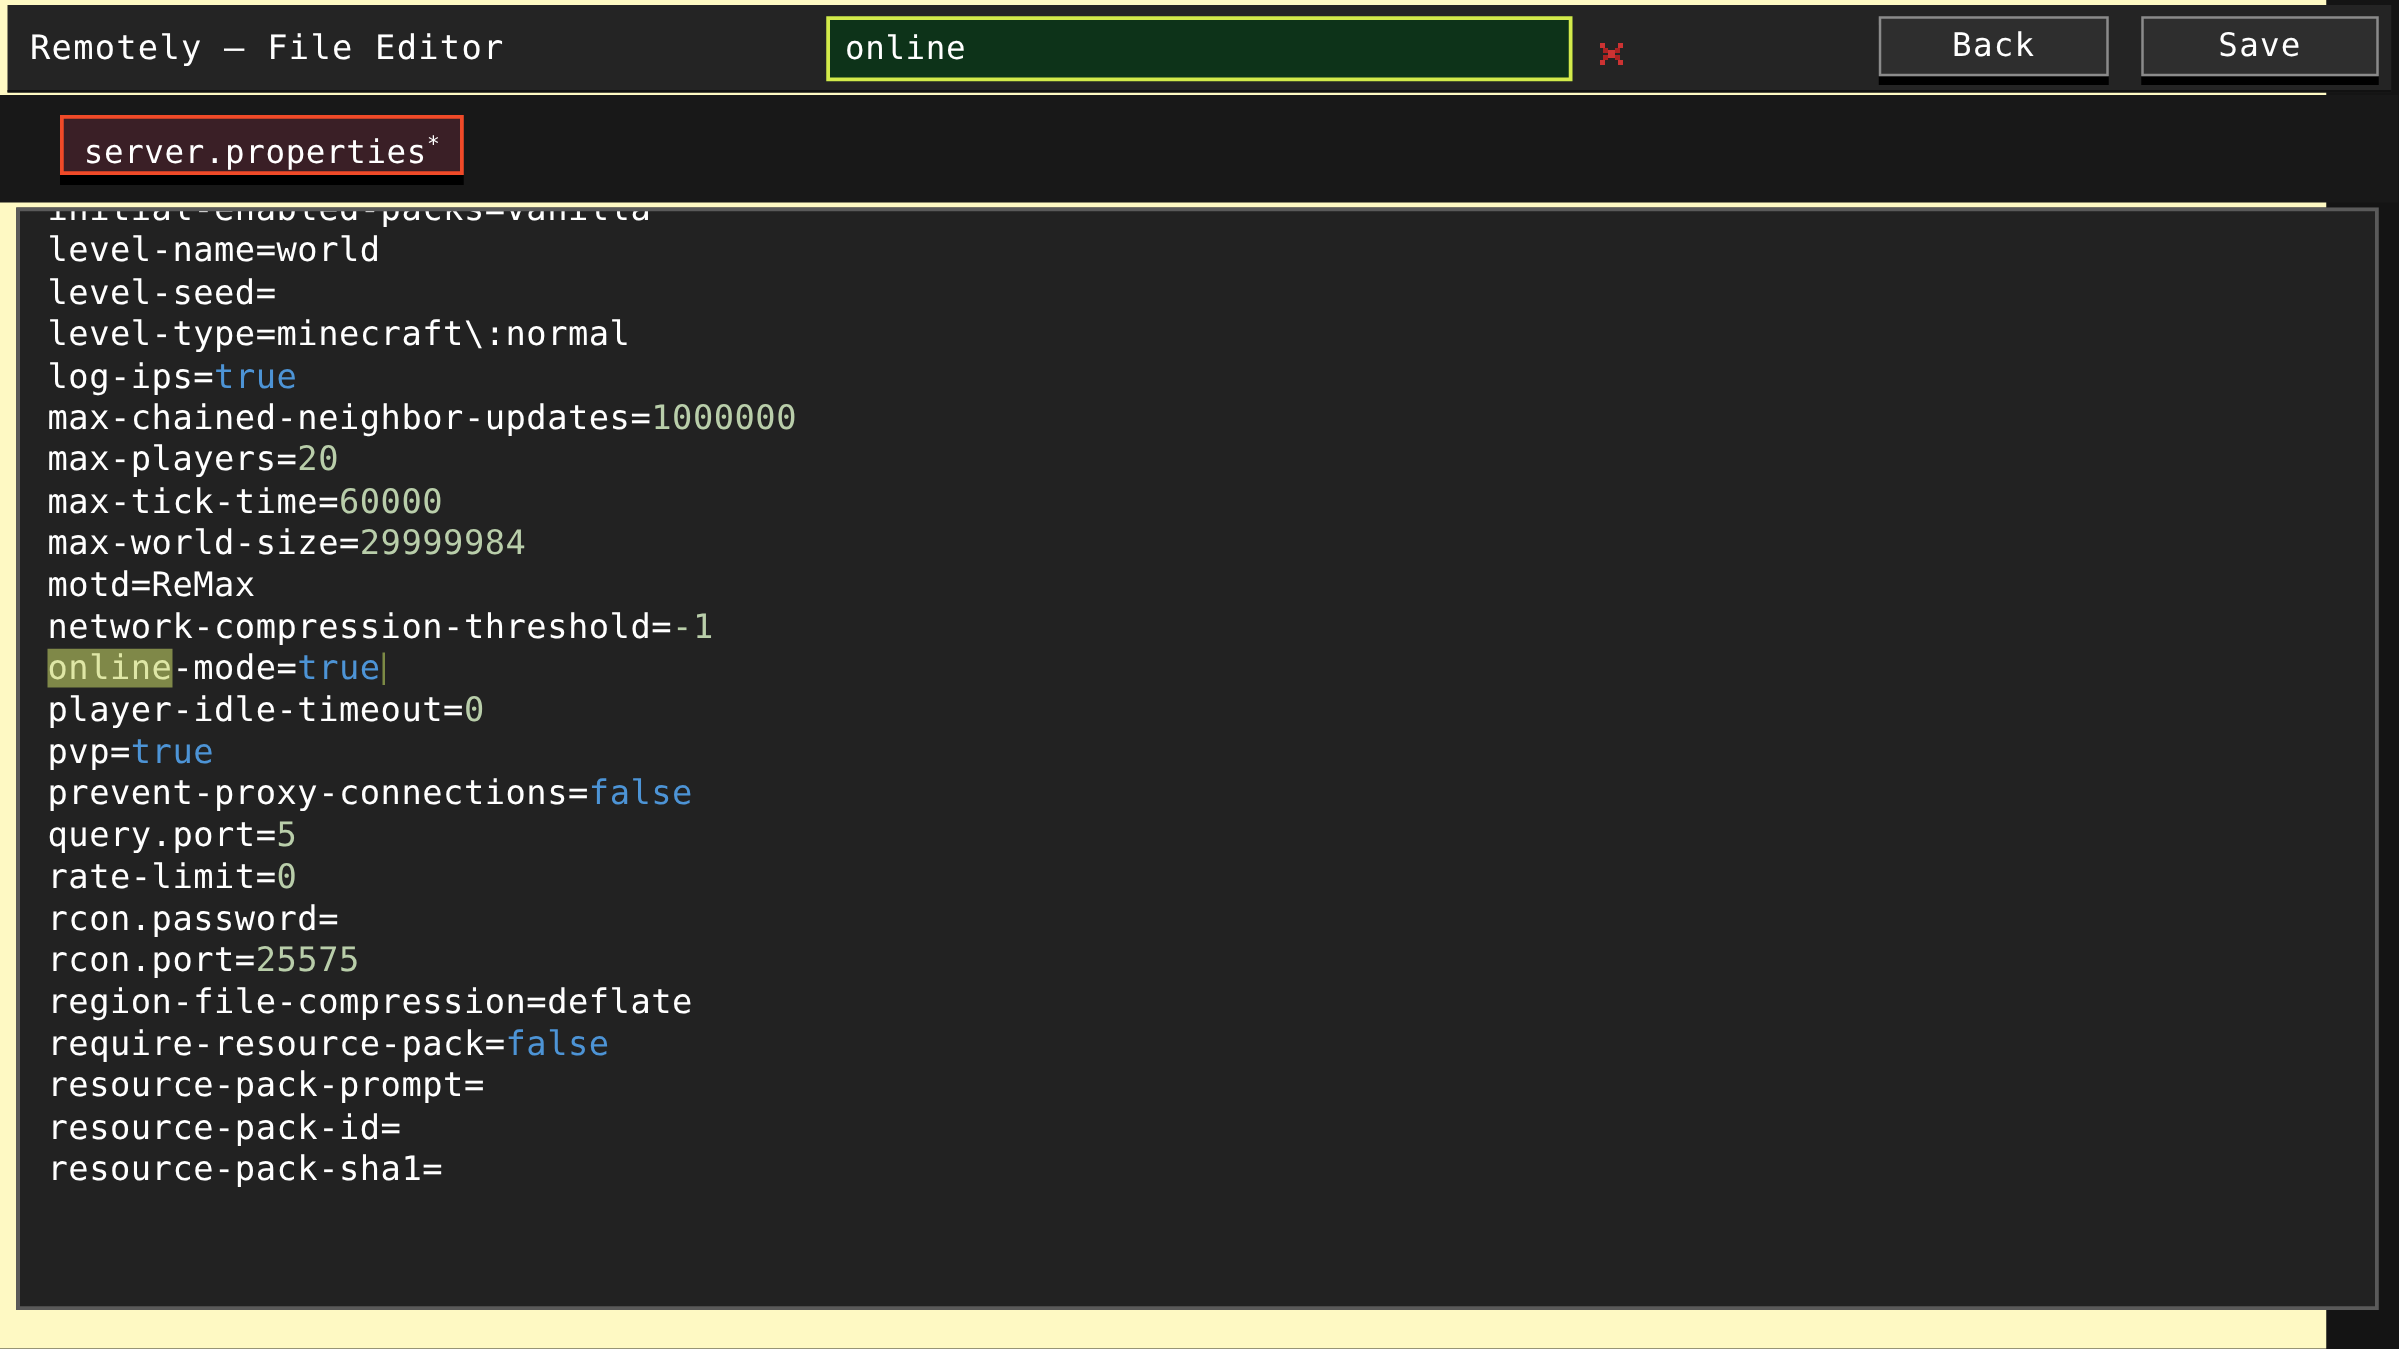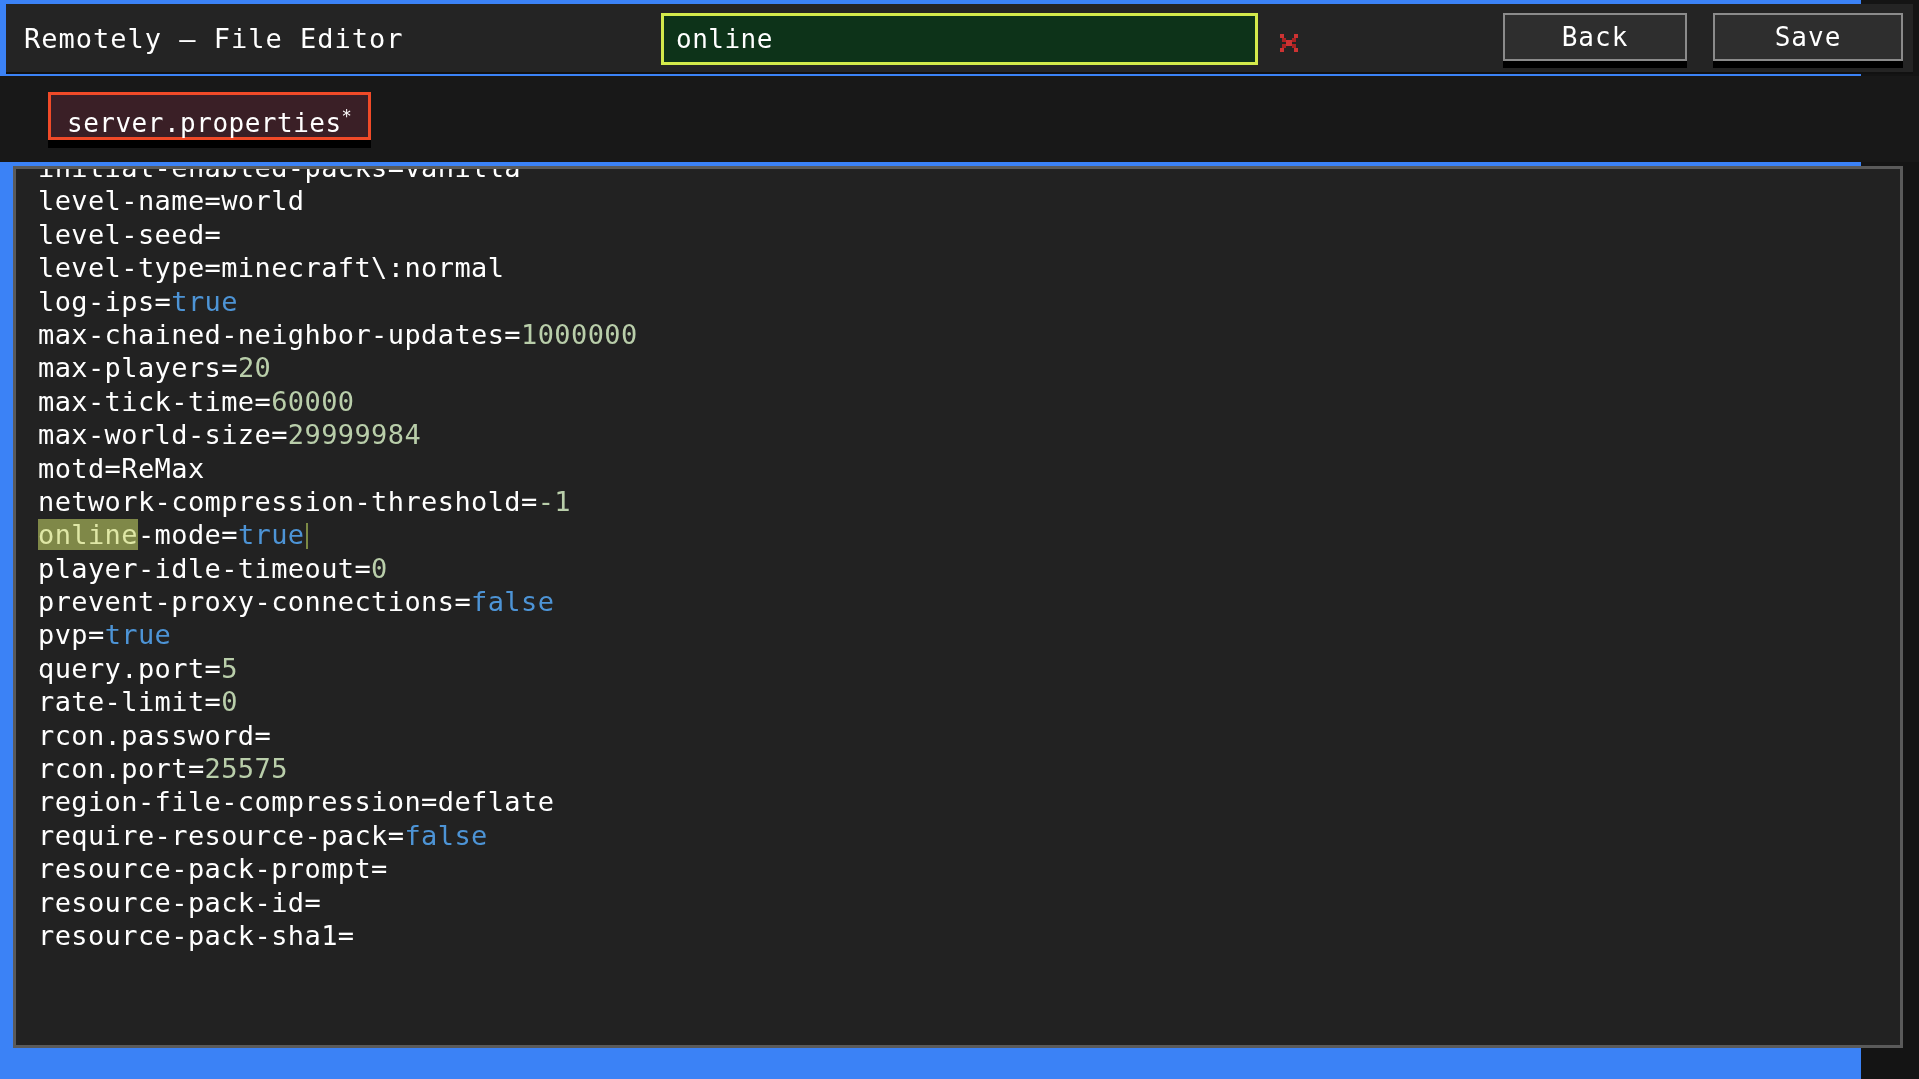--- a/index.html
+++ b/index.html
@@ -13,21 +13,21 @@
     height: 1079px;
     overflow: hidden;
     font-family: "DejaVu Sans Mono", "Liberation Mono", monospace;
     -webkit-font-smoothing: none;
   }
 
   #app {
     position: relative;
     width: 1861px;
     height: 1079px;
-    background: #3b82f6;
+    background: #fef9c3;
     box-sizing: border-box;
   }
 
   
   .header {
     position: absolute;
     left: 6px;
     top: 4px;
     width: 1907px;
     height: 70px;
@@ -217,22 +217,22 @@
         <div class="code-line"><span class="tok-key">level-type=minecraft\:normal</span></div>
         <div class="code-line"><span class="tok-key">log-ips=</span><span class="tok-bool">true</span></div>
         <div class="code-line"><span class="tok-key">max-chained-neighbor-updates=</span><span class="tok-num">1000000</span></div>
         <div class="code-line"><span class="tok-key">max-players=</span><span class="tok-num">20</span></div>
         <div class="code-line"><span class="tok-key">max-tick-time=</span><span class="tok-num">60000</span></div>
         <div class="code-line"><span class="tok-key">max-world-size=</span><span class="tok-num">29999984</span></div>
         <div class="code-line"><span class="tok-key">motd=ReMax</span></div>
         <div class="code-line"><span class="tok-key">network-compression-threshold=</span><span class="tok-num">-1</span></div>
         <div class="code-line"><span class="hl">online</span><span class="tok-key">-mode=</span><span class="tok-bool">true</span><span class="caret"></span></div>
         <div class="code-line"><span class="tok-key">player-idle-timeout=</span><span class="tok-num">0</span></div>
+        <div class="code-line"><span class="tok-key">pvp=</span><span class="tok-bool">true</span></div>
         <div class="code-line"><span class="tok-key">prevent-proxy-connections=</span><span class="tok-bool">false</span></div>
-        <div class="code-line"><span class="tok-key">pvp=</span><span class="tok-bool">true</span></div>
         <div class="code-line"><span class="tok-key">query.port=</span><span class="tok-num">5</span></div>
         <div class="code-line"><span class="tok-key">rate-limit=</span><span class="tok-num">0</span></div>
         <div class="code-line"><span class="tok-key">rcon.password=</span></div>
         <div class="code-line"><span class="tok-key">rcon.port=</span><span class="tok-num">25575</span></div>
         <div class="code-line"><span class="tok-key">region-file-compression=deflate</span></div>
         <div class="code-line"><span class="tok-key">require-resource-pack=</span><span class="tok-bool">false</span></div>
         <div class="code-line"><span class="tok-key">resource-pack-prompt=</span></div>
         <div class="code-line"><span class="tok-key">resource-pack-id=</span></div>
         <div class="code-line"><span class="tok-key">resource-pack-sha1=</span></div>
       </div>

